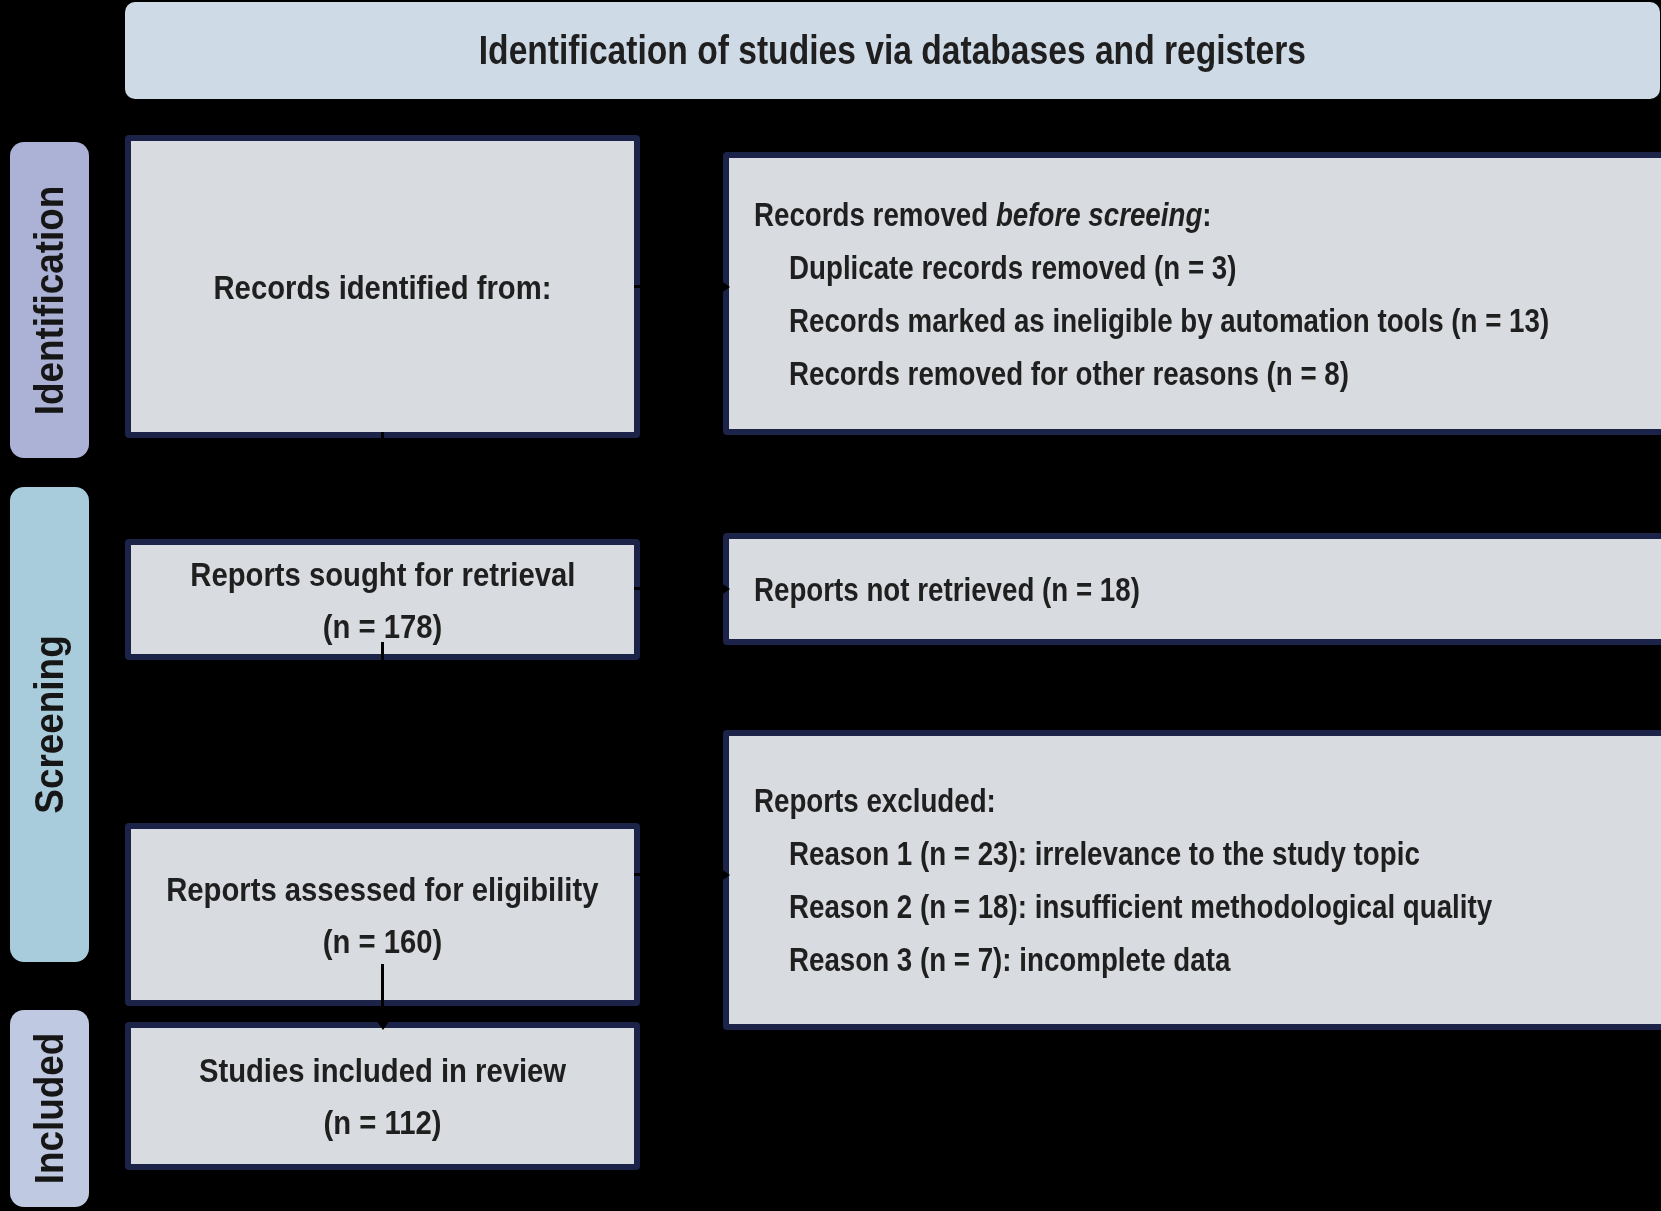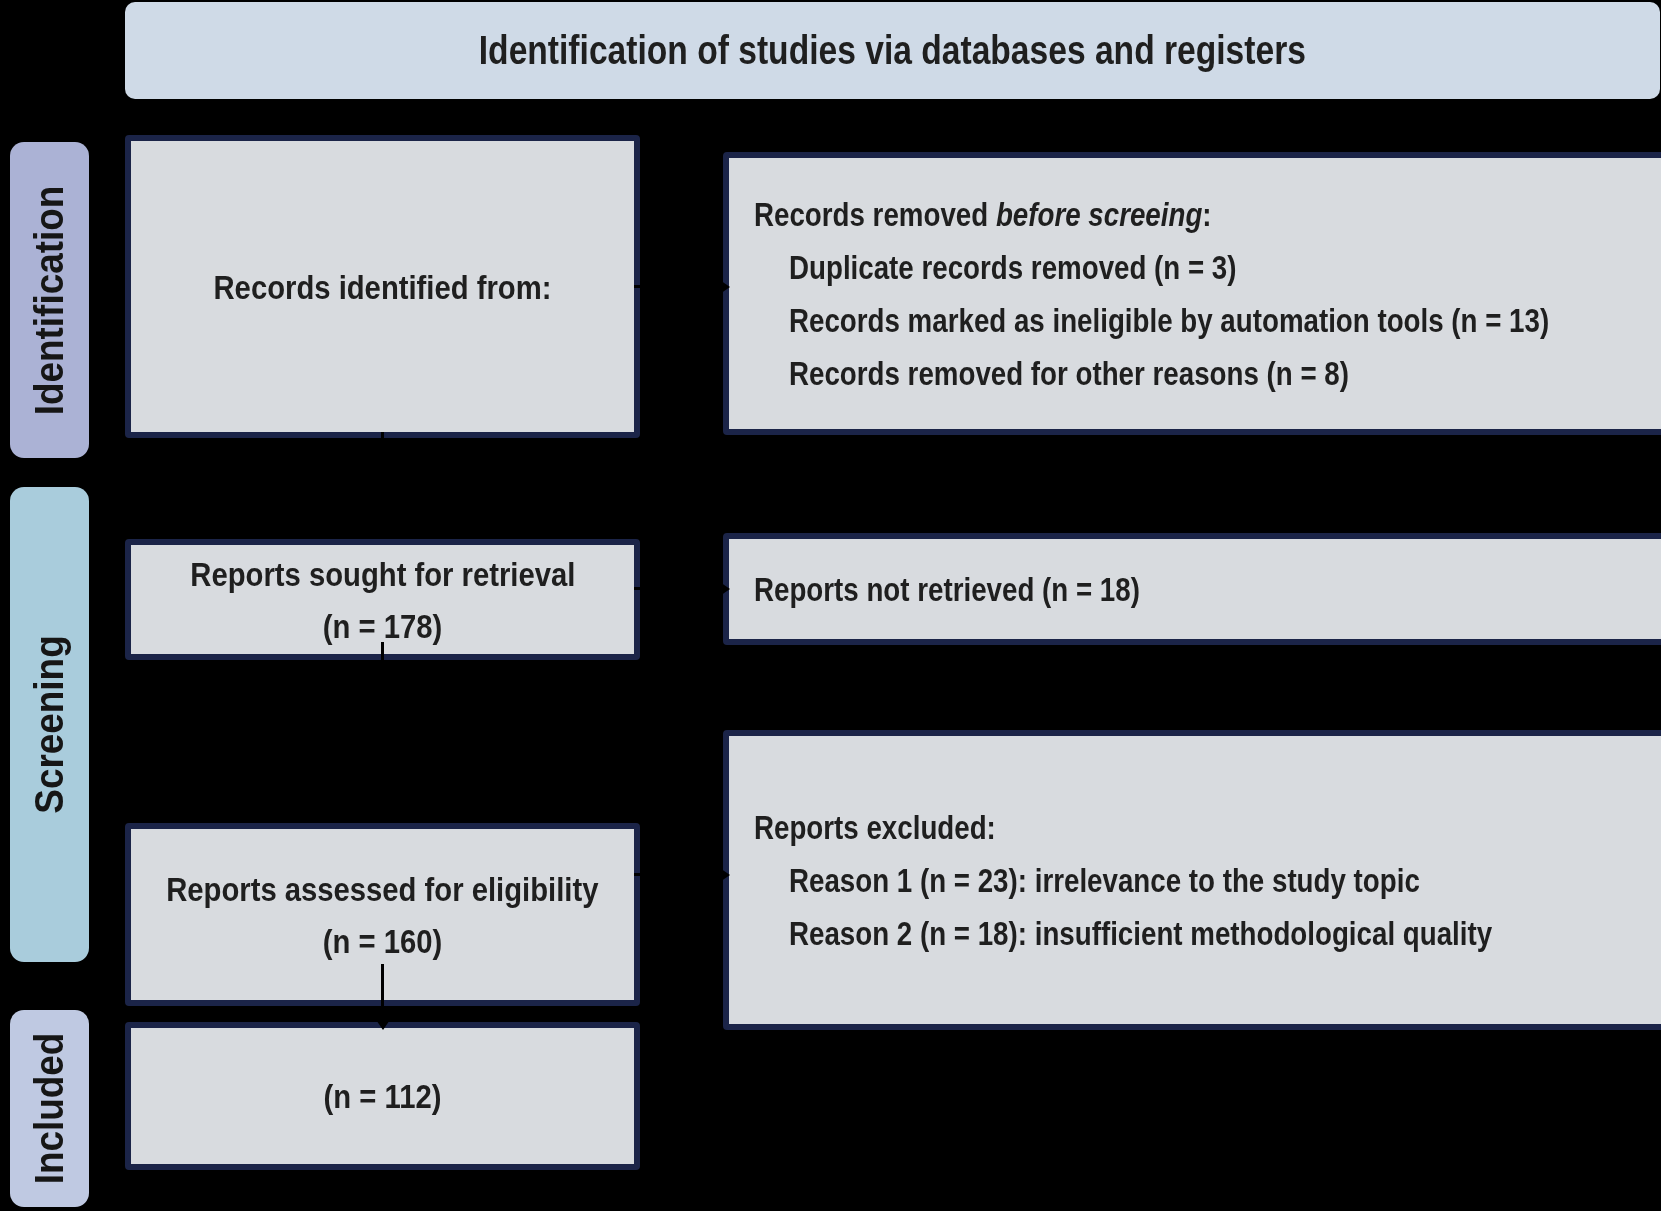--- a/index.html
+++ b/index.html
@@ -124,23 +124,25 @@
 
   <div class="box center box-assessed">
     <div class="line"><span class="cond">Reports assessed for eligibility</span></div>
     <div class="line"><span class="cond">(n = 160)</span></div>
   </div>
 
   <div class="box leftalign box-excluded">
     <div class="line"><span class="cond">Reports excluded:</span></div>
     <div class="line indent"><span class="cond">Reason 1 (n = 23): irrelevance to the study topic</span></div>
     <div class="line indent"><span class="cond">Reason 2 (n = 18): insufficient methodological quality</span></div>
+    <div class="line indent"><span class="cond">Reason 3 (n = 7): incomplete data</span></div>
   </div>
 
   <div class="box center box-included">
+    <div class="line"><span class="cond">Studies included in review</span></div>
     <div class="line"><span class="cond">(n = 112)</span></div>
   </div>
 
   <div>
     <div class="shaft-h" style="left:626px;top:285px;width:84px;"></div>
     <div class="head-right" style="top:276px;"></div>
   </div>
   <div>
     <div class="shaft-v" style="top:432px;height:90px;"></div>
     <div class="head-down" style="top:519px;"></div>

